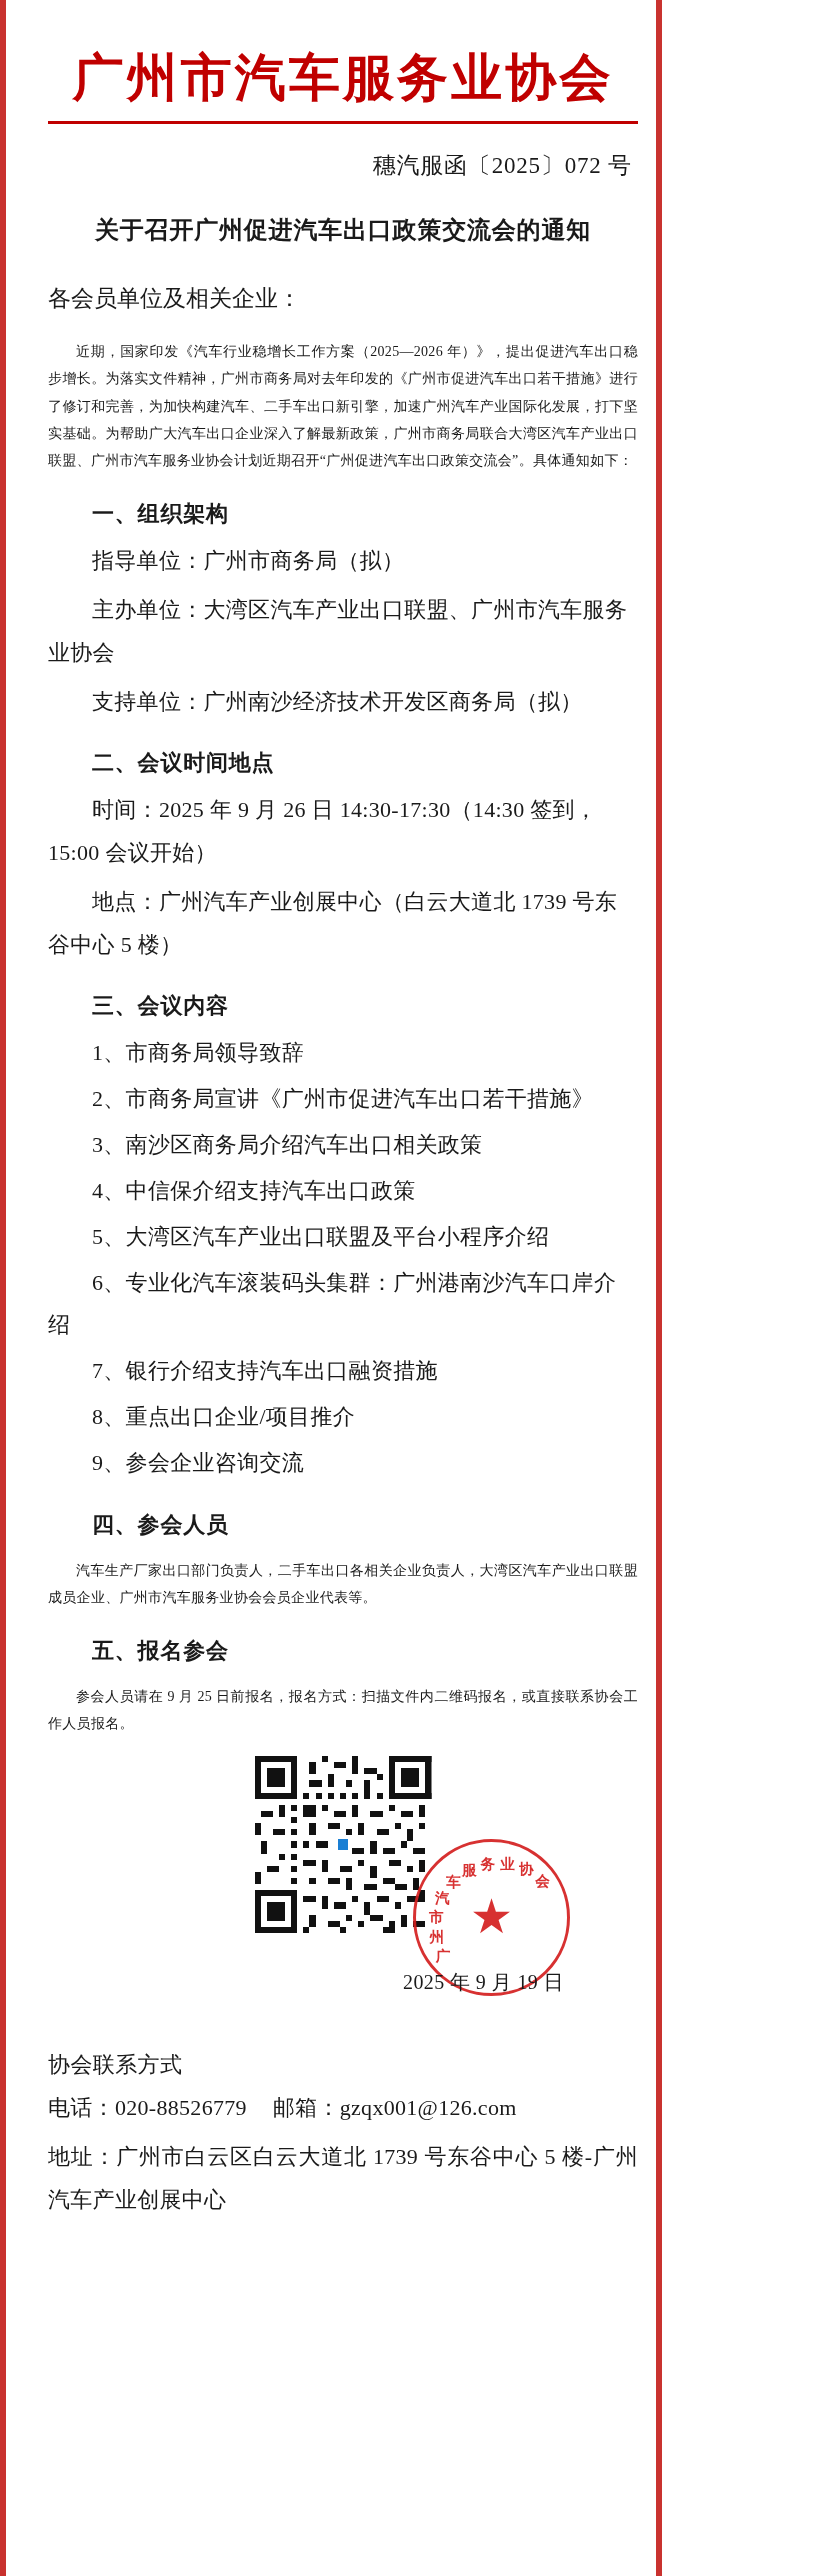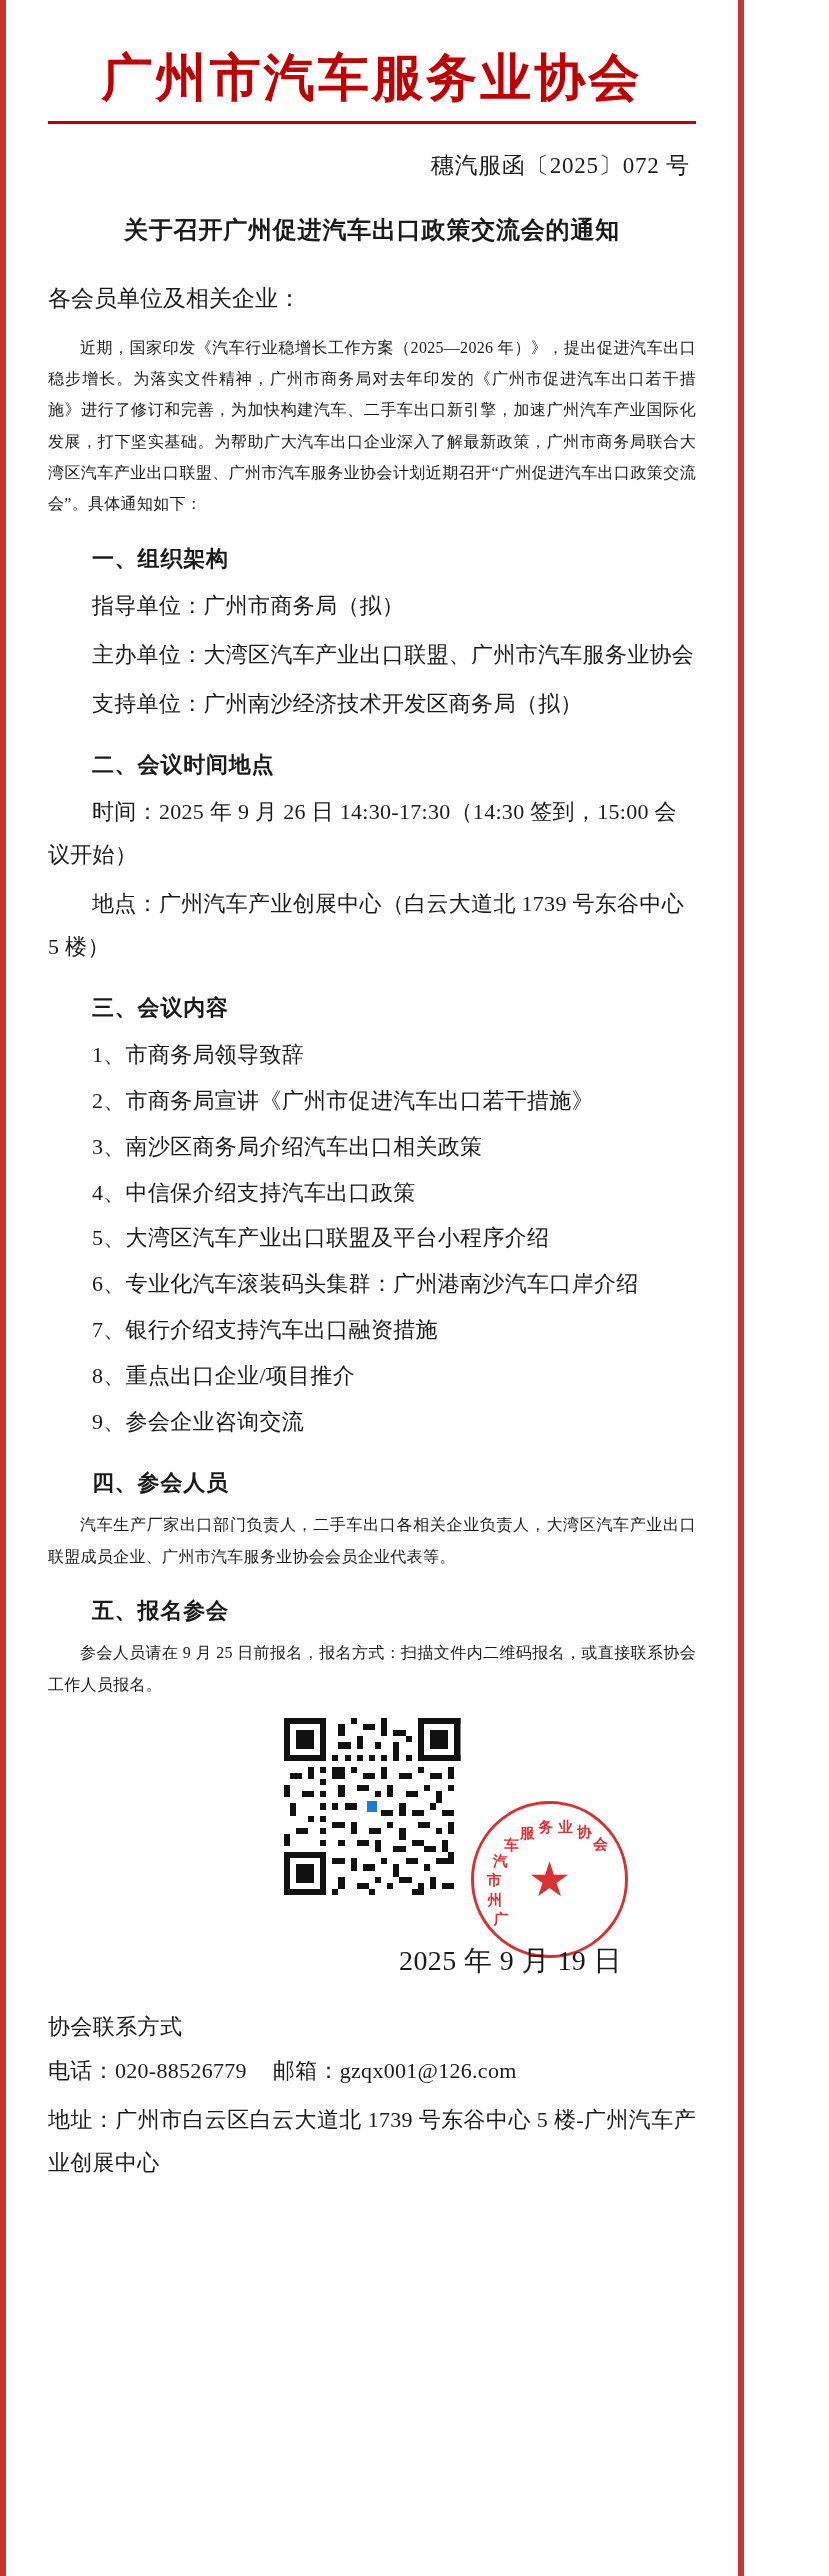--- a/index.html
+++ b/index.html
@@ -8,24 +8,24 @@
     background: #ffffff;
   }
   body {
     width: 830px;
     min-height: 2576px;
     font-family: "Liberation Serif", "DejaVu Serif", serif;
     color: #1a1a1a;
     position: relative;
   }
   .page {
-    width: 744px;
+    width: 662px;
     min-height: 2576px;
     box-sizing: border-box;
-    padding: 41px 48px 31px 48px;
+    padding: 41px 24px 31px 48px;
     position: relative;
     background: #fff;
   }
   
   .doc-header {
     text-align: center;
     padding-top: 7.7px;
   }
   .doc-header .org-title {
     font-family: "Liberation Serif", "DejaVu Serif", serif;
@@ -57,23 +57,23 @@
     line-height: 1.5;
     letter-spacing: 0.8px;
   }
   
   .salutation {
     font-size: 23px;
     margin: 10.8px 0 7.7px 0;
     line-height: 1.9;
   }
   p.para {
-    font-size: 16px;
+    font-size: 14px;
     line-height: 1.95;
-    margin: 11px 0;
+    margin: 17px 0;
     text-align: justify;
     text-indent: 2em;
     letter-spacing: 0.3px;
   }
   h3.section {
     font-size: 22px;
     font-weight: bold;
     margin: 24.6px 0 10.8px 0;
     text-indent: 2em;
     letter-spacing: 0.8px;
@@ -144,22 +144,22 @@
     top: 50%;
     font-size: 14.6px;
     color: #d42020;
     font-weight: bold;
     transform-origin: 0 0;
     white-space: nowrap;
   }
   .seal-date {
     position: absolute;
     right: 74px;
-    top: 224px;
-    font-size: 28px;
+    top: 213px;
+    font-size: 20px;
     letter-spacing: 0.4px;
   }
   
   .contact-head {
     font-size: 22px;
     margin: 40px 0 7.7px 0;
     letter-spacing: 0.4px;
     font-family: Liberation Serif, serif;
   }
   .contact-row span.gap { display: inline-block; width: 26px; }

